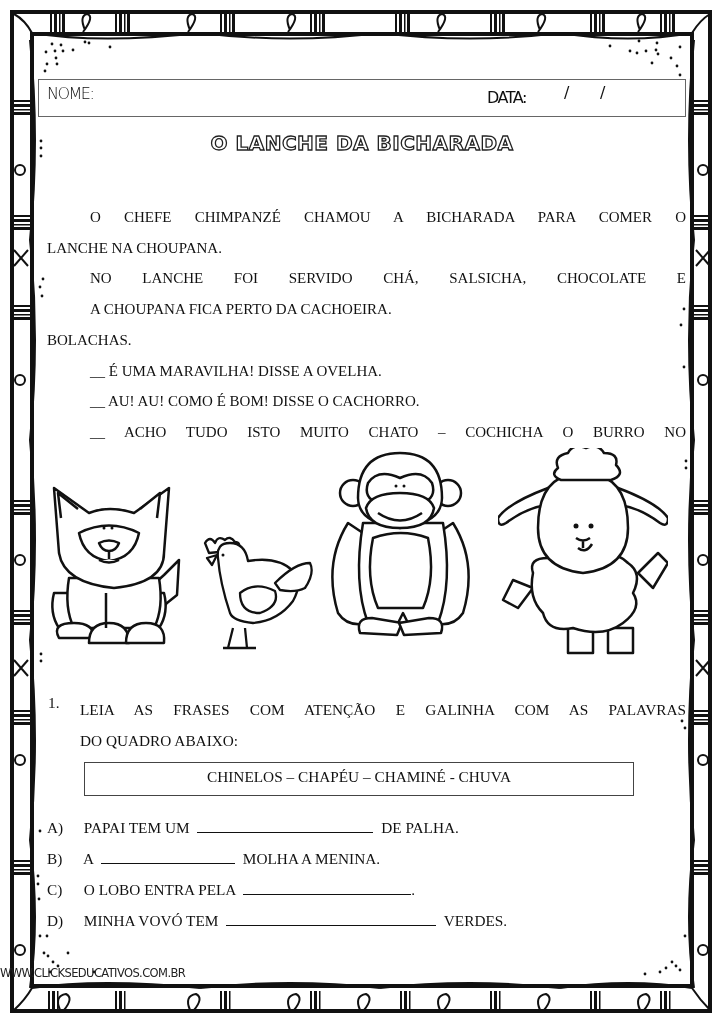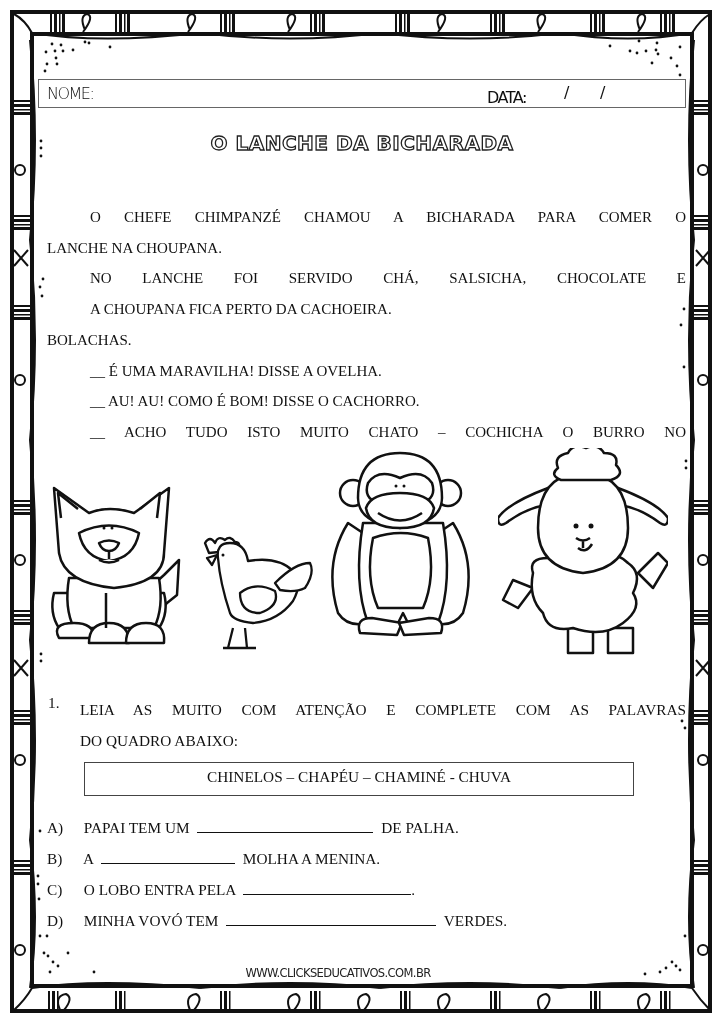--- a/index.html
+++ b/index.html
@@ -6,21 +6,21 @@
   body { width:724px; height:1024px; position:relative; overflow:hidden; font-family:"DejaVu Serif", serif; color:#111; }
 
   
   .frame-outer { position:absolute; left:10px; top:10px; width:702px; height:1003px; border:4px solid #111; box-sizing:border-box; }
   .frame-inner { position:absolute; left:30px; top:32px; width:664px; height:956px; border:4px solid #111; box-sizing:border-box; background:#fff; }
   .frame-svg { position:absolute; left:0; top:0; }
 
   .dots { position:absolute; }
 
   
-  .name-box { position:absolute; left:38px; top:79px; width:648px; height:29px; border:1.5px solid #666; box-sizing:border-box;padding-left:20px; }
+  .name-box { position:absolute; left:38px; top:79px; width:648px; height:38px; border:1.5px solid #666; box-sizing:border-box;padding-left:20px; }
   .name-label { position:absolute; left:8px; top:4px; font-family:"DejaVu Sans", sans-serif; font-size:16px; letter-spacing:-1.5px; font-weight:300; color:#111; }
   .date-label { position:absolute; left:448px; top:8px; font-family:"DejaVu Sans", sans-serif; font-size:16px; letter-spacing:-1.5px; color:#111; }
   .date-slash1 { position:absolute; left:525px; top:3px; font-family:"DejaVu Sans", sans-serif; font-size:16px; }
   .date-slash2 { position:absolute; left:561px; top:3px; font-family:"DejaVu Sans", sans-serif; font-size:16px; }
 
   .title { position:absolute; left:0; width:724px; top:131px; text-align:center; font-family:"DejaVu Sans", sans-serif; font-size:20px; letter-spacing:0.5px; color:#fff; -webkit-text-stroke:1.3px #222; font-weight:bold; }
 
   
   .story { position:absolute; left:47px; width:639px; top:202px; font-size:15px; line-height:30.7px; font-family:"Liberation Serif", serif; }
   .story p { margin:0; text-align:justify; text-align-last:left; }
@@ -35,21 +35,21 @@
   .q-text { position:absolute; left:80px; top:694px; width:606px; font-family:"Liberation Serif", serif; font-size:15.3px; line-height:31px; }
   .q-text p { margin:0; text-align:justify; text-align-last:left; }
   .q-text p.just-last { text-align-last:justify; }
 
   .word-box { position:absolute; left:84px; top:762px; width:550px; height:34px; border:1.3px solid #444; box-sizing:border-box; text-align:center; font-family:"Liberation Serif", serif; font-size:15.3px; line-height:28px; }
 
   .item { position:absolute; left:47px; font-family:"Liberation Serif", serif; font-size:15.3px; white-space:nowrap; }
   .item .letter { display:inline-block; width:33px; }
   .blank { display:inline-block; border-bottom:1.2px solid #111; height:14px; vertical-align:baseline; }
 
-  .footer { position:absolute; left:0; width:676px; top:966px; text-align:center; font-family:"DejaVu Sans", sans-serif; font-size:11.5px; letter-spacing:-0.6px; color:#222; }
+  .footer { position:absolute; left:0; width:676px; top:966px; font-family:"DejaVu Sans", sans-serif; font-size:11.5px; letter-spacing:-0.6px; color:#222; }
 </style>
 </head>
 <body>
 
 <div class="frame-outer"></div>
 <div class="frame-inner"></div>
 
 <svg class="frame-svg" width="724" height="1024" viewBox="0 0 724 1024">
 
   <g fill="none" stroke="#111" stroke-width="2">
@@ -384,21 +384,21 @@
     <path d="M40 80 q0 -55 45 -55 q45 0 45 55 q0 40 -45 45 q-45 -5 -45 -45z"></path>
     <path d="M60 20 q-5 -12 10 -15 q5 -10 18 -5 q12 -5 18 5 q15 0 12 12 q10 10 -5 15 l-50 0 q-12 -5 -3 -12z"></path>
     <path d="M78 90 q7 5 14 0 M85 92 l0 8 M80 100 q8 6 14 -4"></path>
   </g>
   <circle cx="78" cy="78" r="2.5" fill="#111"></circle>
     <circle cx="93" cy="78" r="2.5" fill="#111"></circle>
 </svg>
 
 <div class="q-num">1.</div>
 <div class="q-text">
-  <p class="just-last">LEIA AS MUITO COM ATENÇÃO E COMPLETE COM AS PALAVRAS</p>
+  <p class="just-last">LEIA AS FRASES COM ATENÇÃO E GALINHA COM AS PALAVRAS</p>
   <p>DO QUADRO ABAIXO:</p>
 </div>
 
 <div class="word-box">CHINELOS – CHAPÉU – CHAMINÉ - CHUVA</div>
 
 <div class="item" style="top:818px">
   <span class="letter">A)</span>
   <span>PAPAI TEM UM</span>
   <span class="blank" style="width:176px;margin:0 4px"></span>
   <span>DE PALHA.</span>

